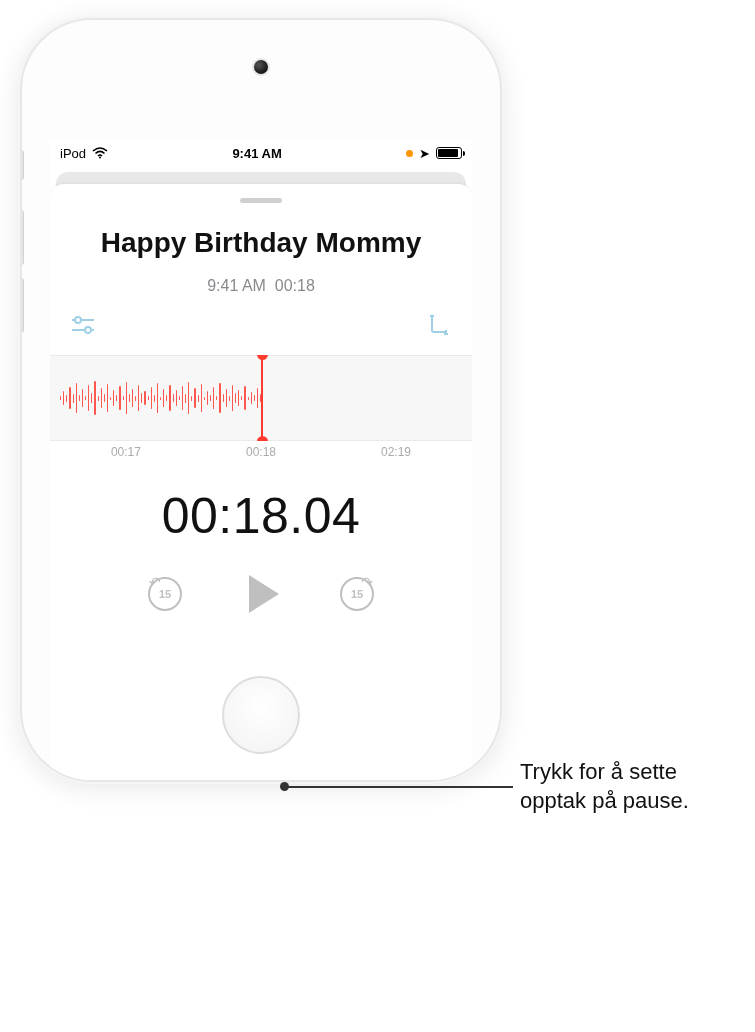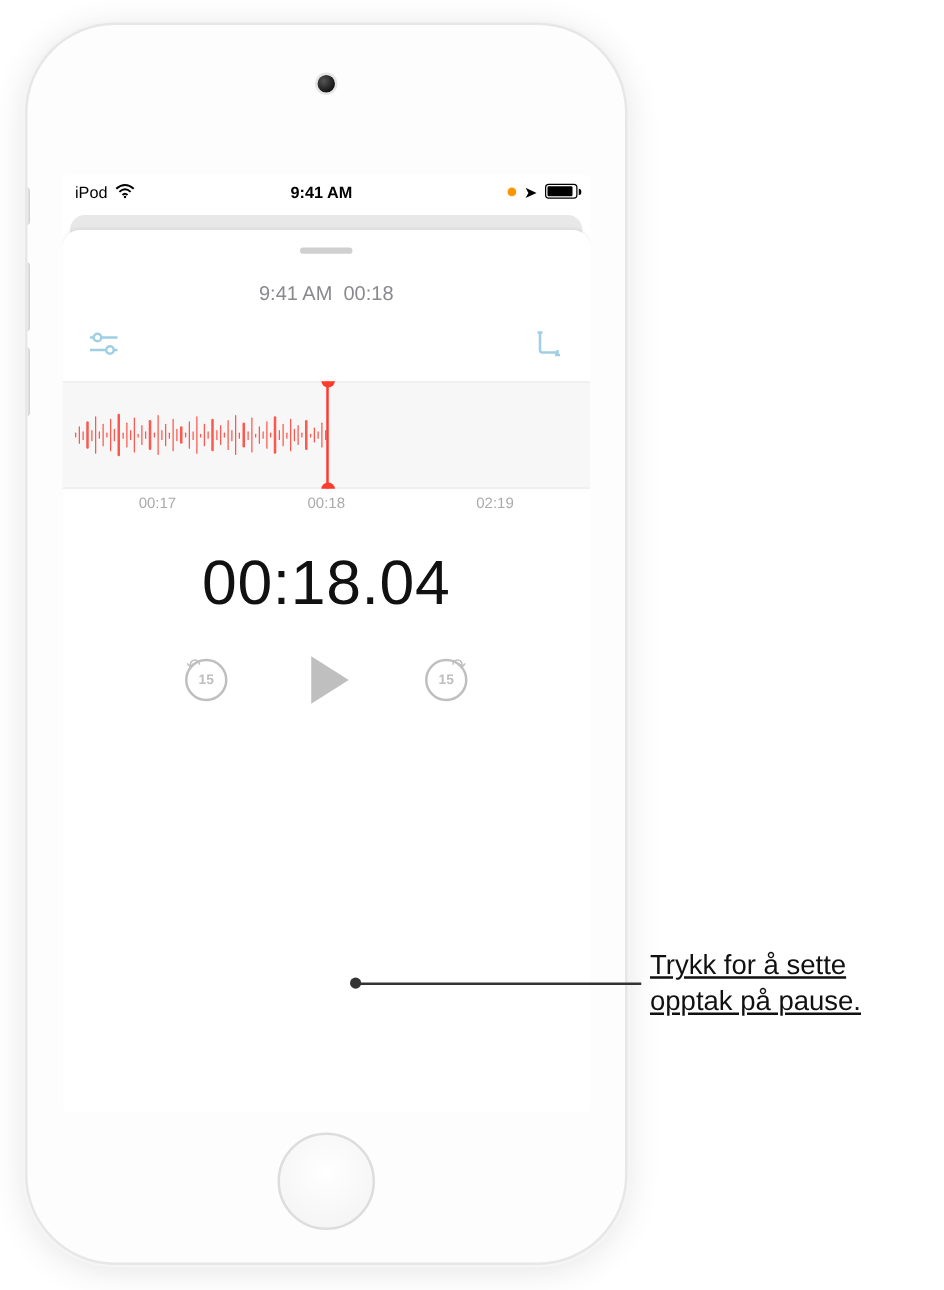--- a/index.html
+++ b/index.html
@@ -8,21 +8,21 @@
     background: #fff;
     width: 755px;
     height: 1032px;
     position: relative;
   }
   .device {
     position: absolute;
     left: 22px;
     top: 20px;
     width: 478px;
-    height: 990px;
+    height: 760px;
     border-radius: 70px;
     background: #fdfdfd;
     box-shadow:
       0 0 0 2px #e7e7e7,
       0 0 0 4px #f5f5f5,
       0 4px 30px rgba(0,0,0,0.12);
     overflow: hidden;
   }
   .camera {
     position: absolute;
@@ -294,21 +294,20 @@
     background:#333;
   }
   .callout-text {
     position:absolute;
     left: 520px;
     top: 758px;
     width: 220px;
     font-size: 22px;
     line-height: 1.3;
     color:#111;
-    text-decoration:underline;
   }
 </style>
 </head>
 <body>
 
 <div class="device">
   <div class="side-btn sb1"></div>
   <div class="side-btn sb2"></div>
   <div class="side-btn sb3"></div>
   <div class="camera"></div>
@@ -335,20 +334,21 @@
             <span class="fill"></span>
           </span>
       </div>
     </div>
 
     <div class="backcard"></div>
 
     <div class="sheet">
       <div class="grabber"></div>
 
+      <div class="rec-title">Happy Birthday Mommy</div>
       <div class="rec-sub">
         <span>9:41 AM</span>&nbsp;&nbsp;<span>00:18</span>
       </div>
 
       <div class="tools-row">
         <div class="tool-btn">
           <svg width="26" height="20" viewBox="0 0 26 20" fill="none">
             <line x1="2" y1="5" x2="24" y2="5" stroke-width="2"></line>
             <circle cx="8" cy="5" r="3" fill="#fff" stroke-width="2"></circle>
             <line x1="2" y1="15" x2="24" y2="15" stroke-width="2"></line>

